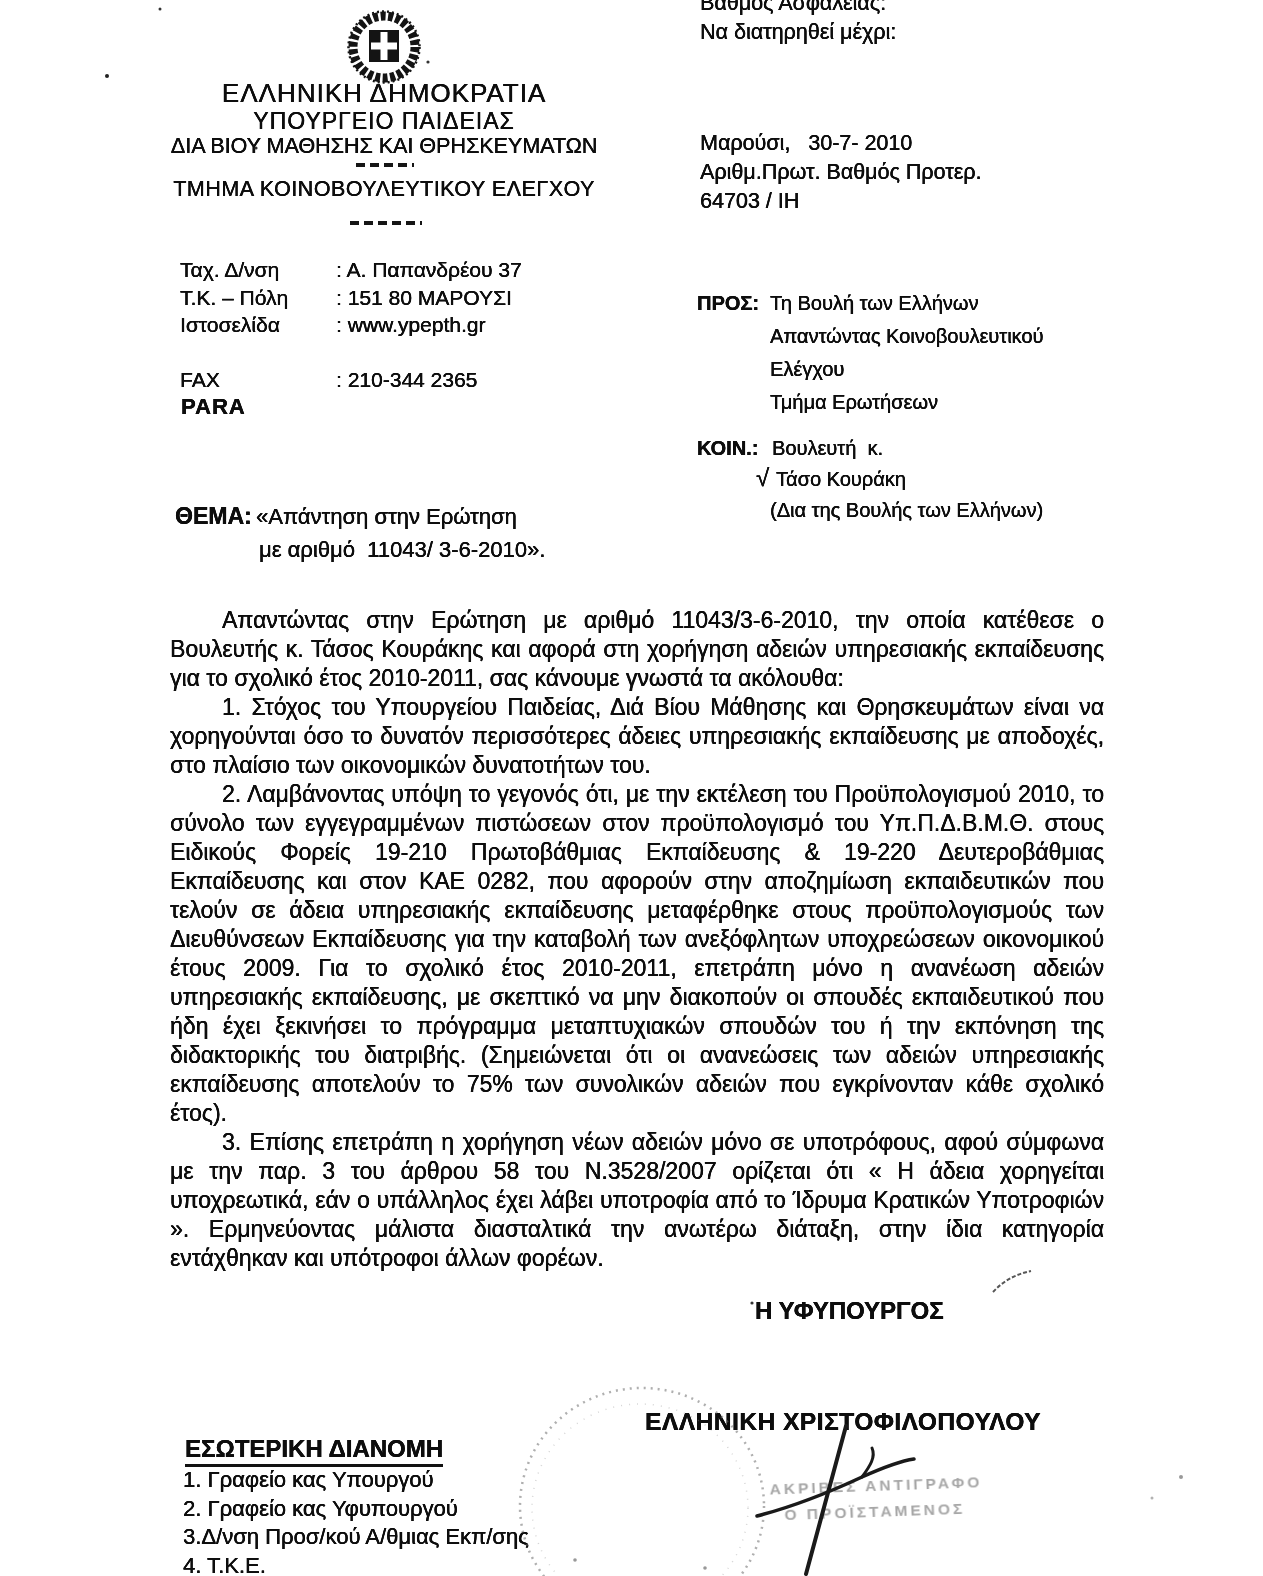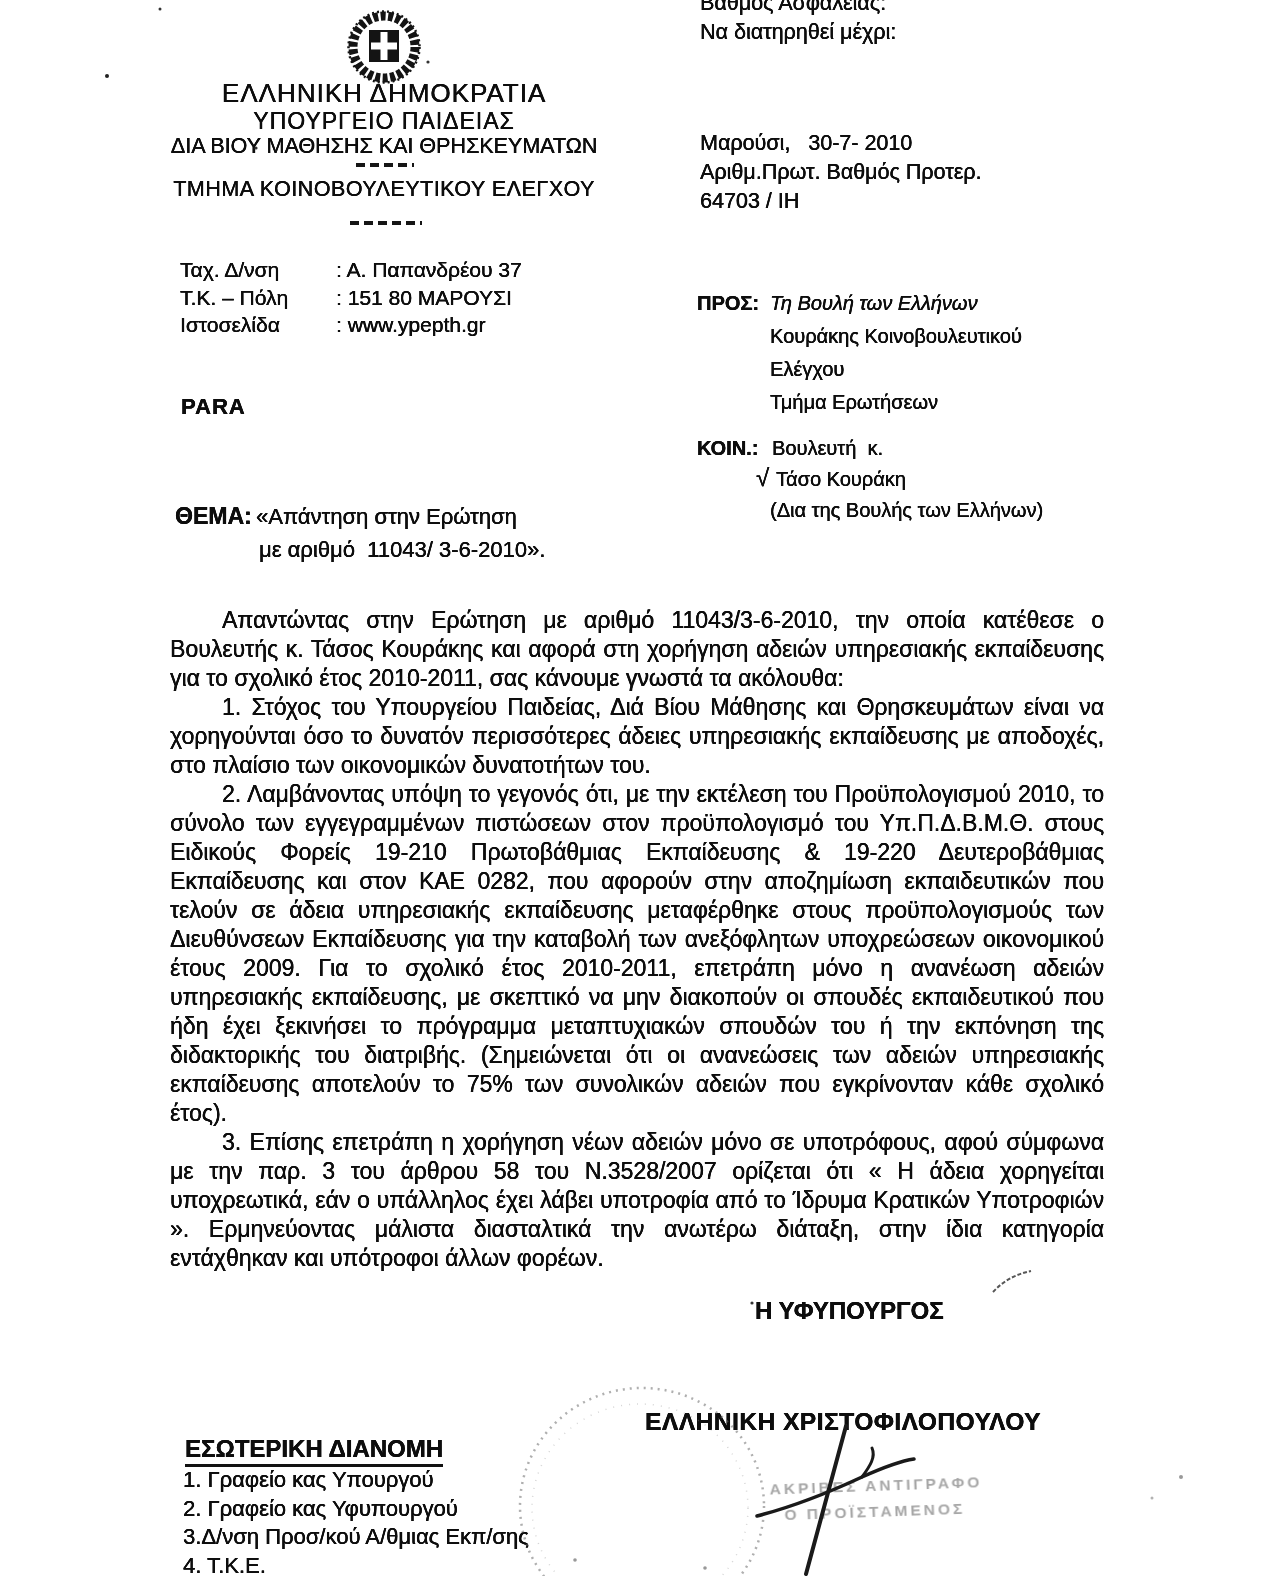--- a/index.html
+++ b/index.html
@@ -99,25 +99,29 @@
     <span>: Α. Παπανδρέου 37</span>
   </div>
   <div class="abs contact-row scan" style="top:286px;">
     <span class="contact-label">Τ.Κ. – Πόλη</span>
     <span>: 151 80 ΜΑΡΟΥΣΙ</span>
   </div>
   <div class="abs contact-row scan" style="top:313px;">
     <span class="contact-label">Ιστοσελίδα</span>
     <span>: www.ypepth.gr</span>
   </div>
+  <div class="abs contact-row scan" style="top:368px;">
+    <span class="contact-label">FAX</span>
+    <span>: 210-344 2365</span>
+  </div>
   <div class="abs scan b" style="left:181px;top:394px;font-size:22px;letter-spacing:1px;">PARA</div>
 
   <div class="abs rec scan b" style="left:697px;top:292px;">ΠΡΟΣ:</div>
-  <div class="abs rec scan" style="left:770px;top:292px;font-style:italic;">Τη Βουλή των Ελλήνων</div>
-  <div class="abs rec scan" style="left:770px;top:325px;">Κουράκης Κοινοβουλευτικού</div>
+  <div class="abs rec scan" style="left:770px;top:292px;">Τη Βουλή των Ελλήνων</div>
+  <div class="abs rec scan" style="left:770px;top:325px;">Απαντώντας Κοινοβουλευτικού</div>
   <div class="abs rec scan" style="left:770px;top:358px;">Ελέγχου</div>
   <div class="abs rec scan" style="left:770px;top:391px;">Τμήμα Ερωτήσεων</div>
 
   <div class="abs rec scan b" style="left:697px;top:437px;">ΚΟΙΝ.:</div>
   <div class="abs rec scan pre" style="left:772px;top:437px;">Βουλευτή  κ.</div>
   <span class="abs scan" style="left:756px;top:464px;font-size:24px;">√</span>
   <div class="abs rec scan" style="left:776px;top:468px;">Τάσο Κουράκη</div>
   <div class="abs rec scan" style="left:770px;top:499px;">(Δια της Βουλής των Ελλήνων)</div>
 
   <div class="abs subj scan b" style="left:175px;top:503px;font-size:23px;">ΘΕΜΑ:</div>

